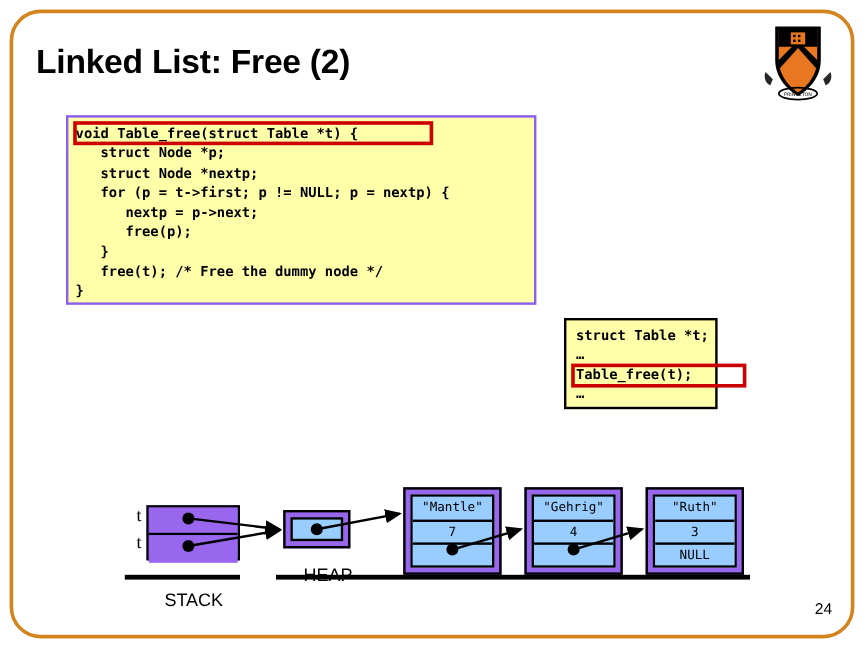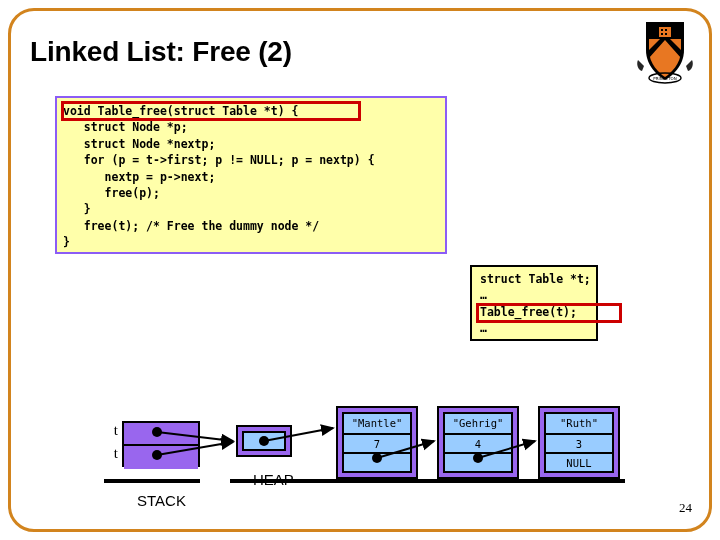--- a/index.html
+++ b/index.html
@@ -226,21 +226,21 @@
     color: #000000;
   }
   #lbl-stack { left: 117px; top: 492px; margin-left: 20px; }
   #lbl-heap  { left: 253px; top: 471px; text-align: center; }
 
   
   #pagenum {
     position: absolute;
     left: 679px;
     top: 500px;
-    font-family: Liberation Serif, serif;
+    font-family: Liberation Sans, sans-serif;
     font-size: 13px;
     color: #000000;
   }
 </style>
 </head>
 <body>
 
 <div id="slide">
 
   <div id="frame"></div>

